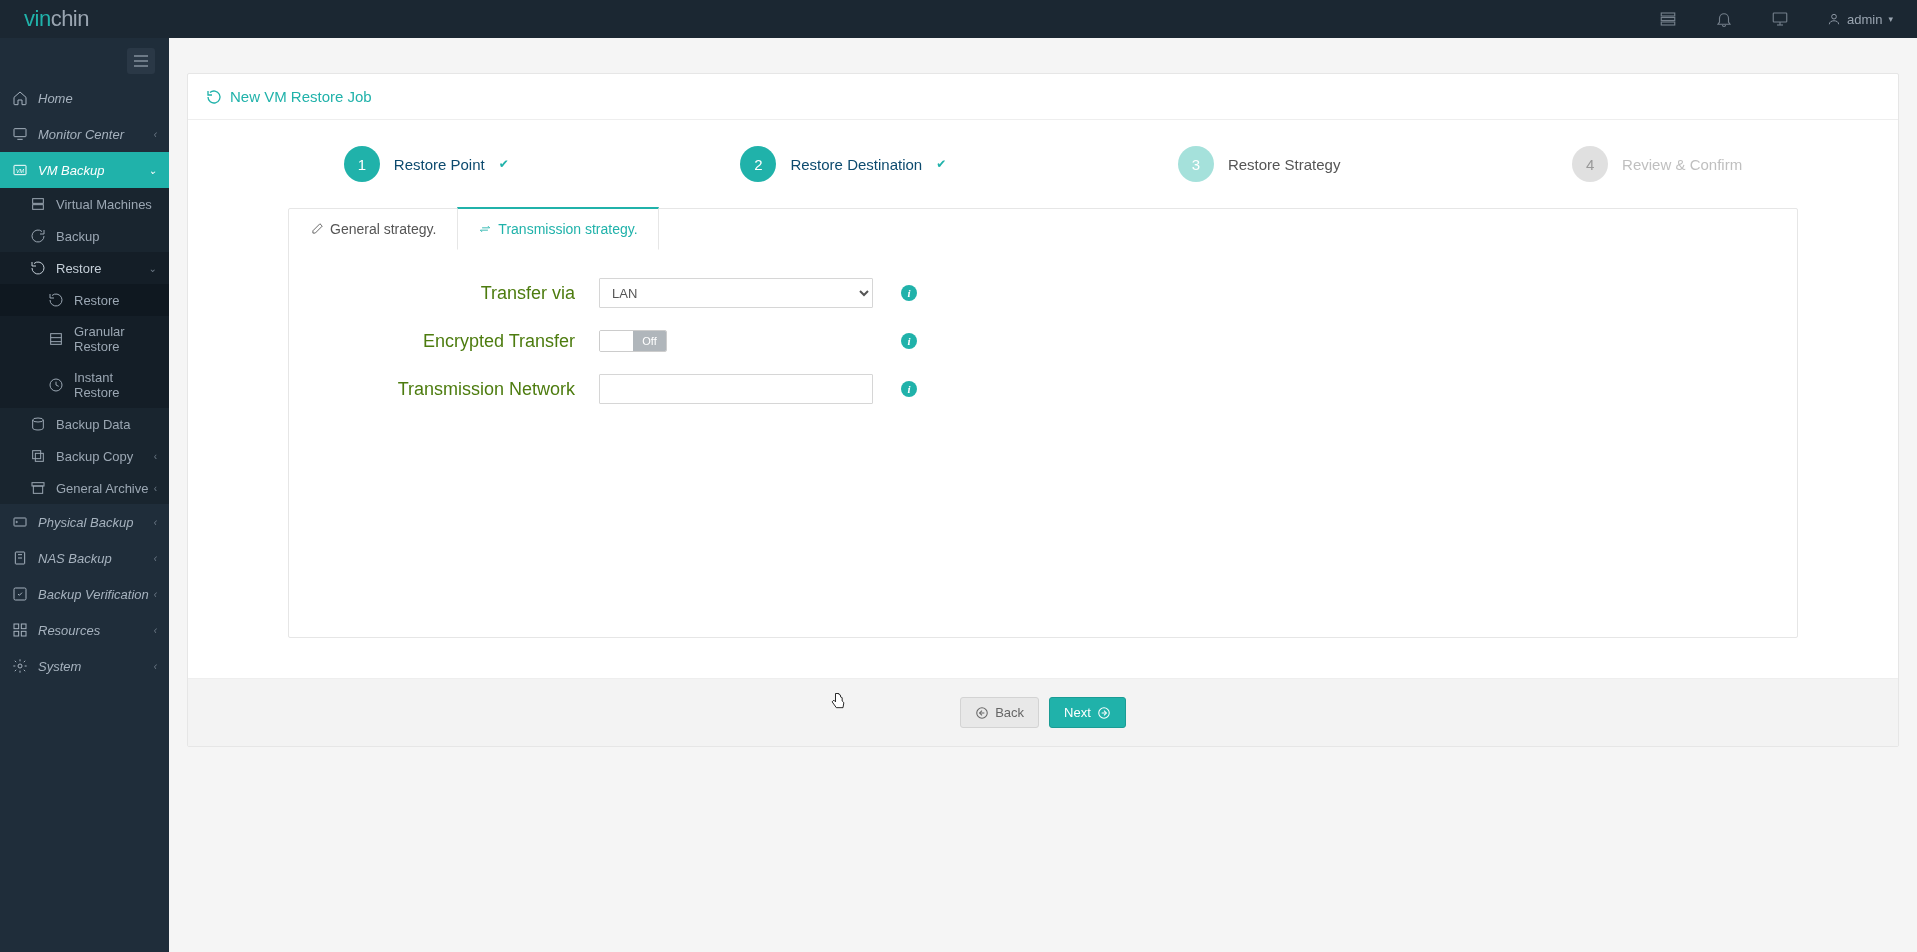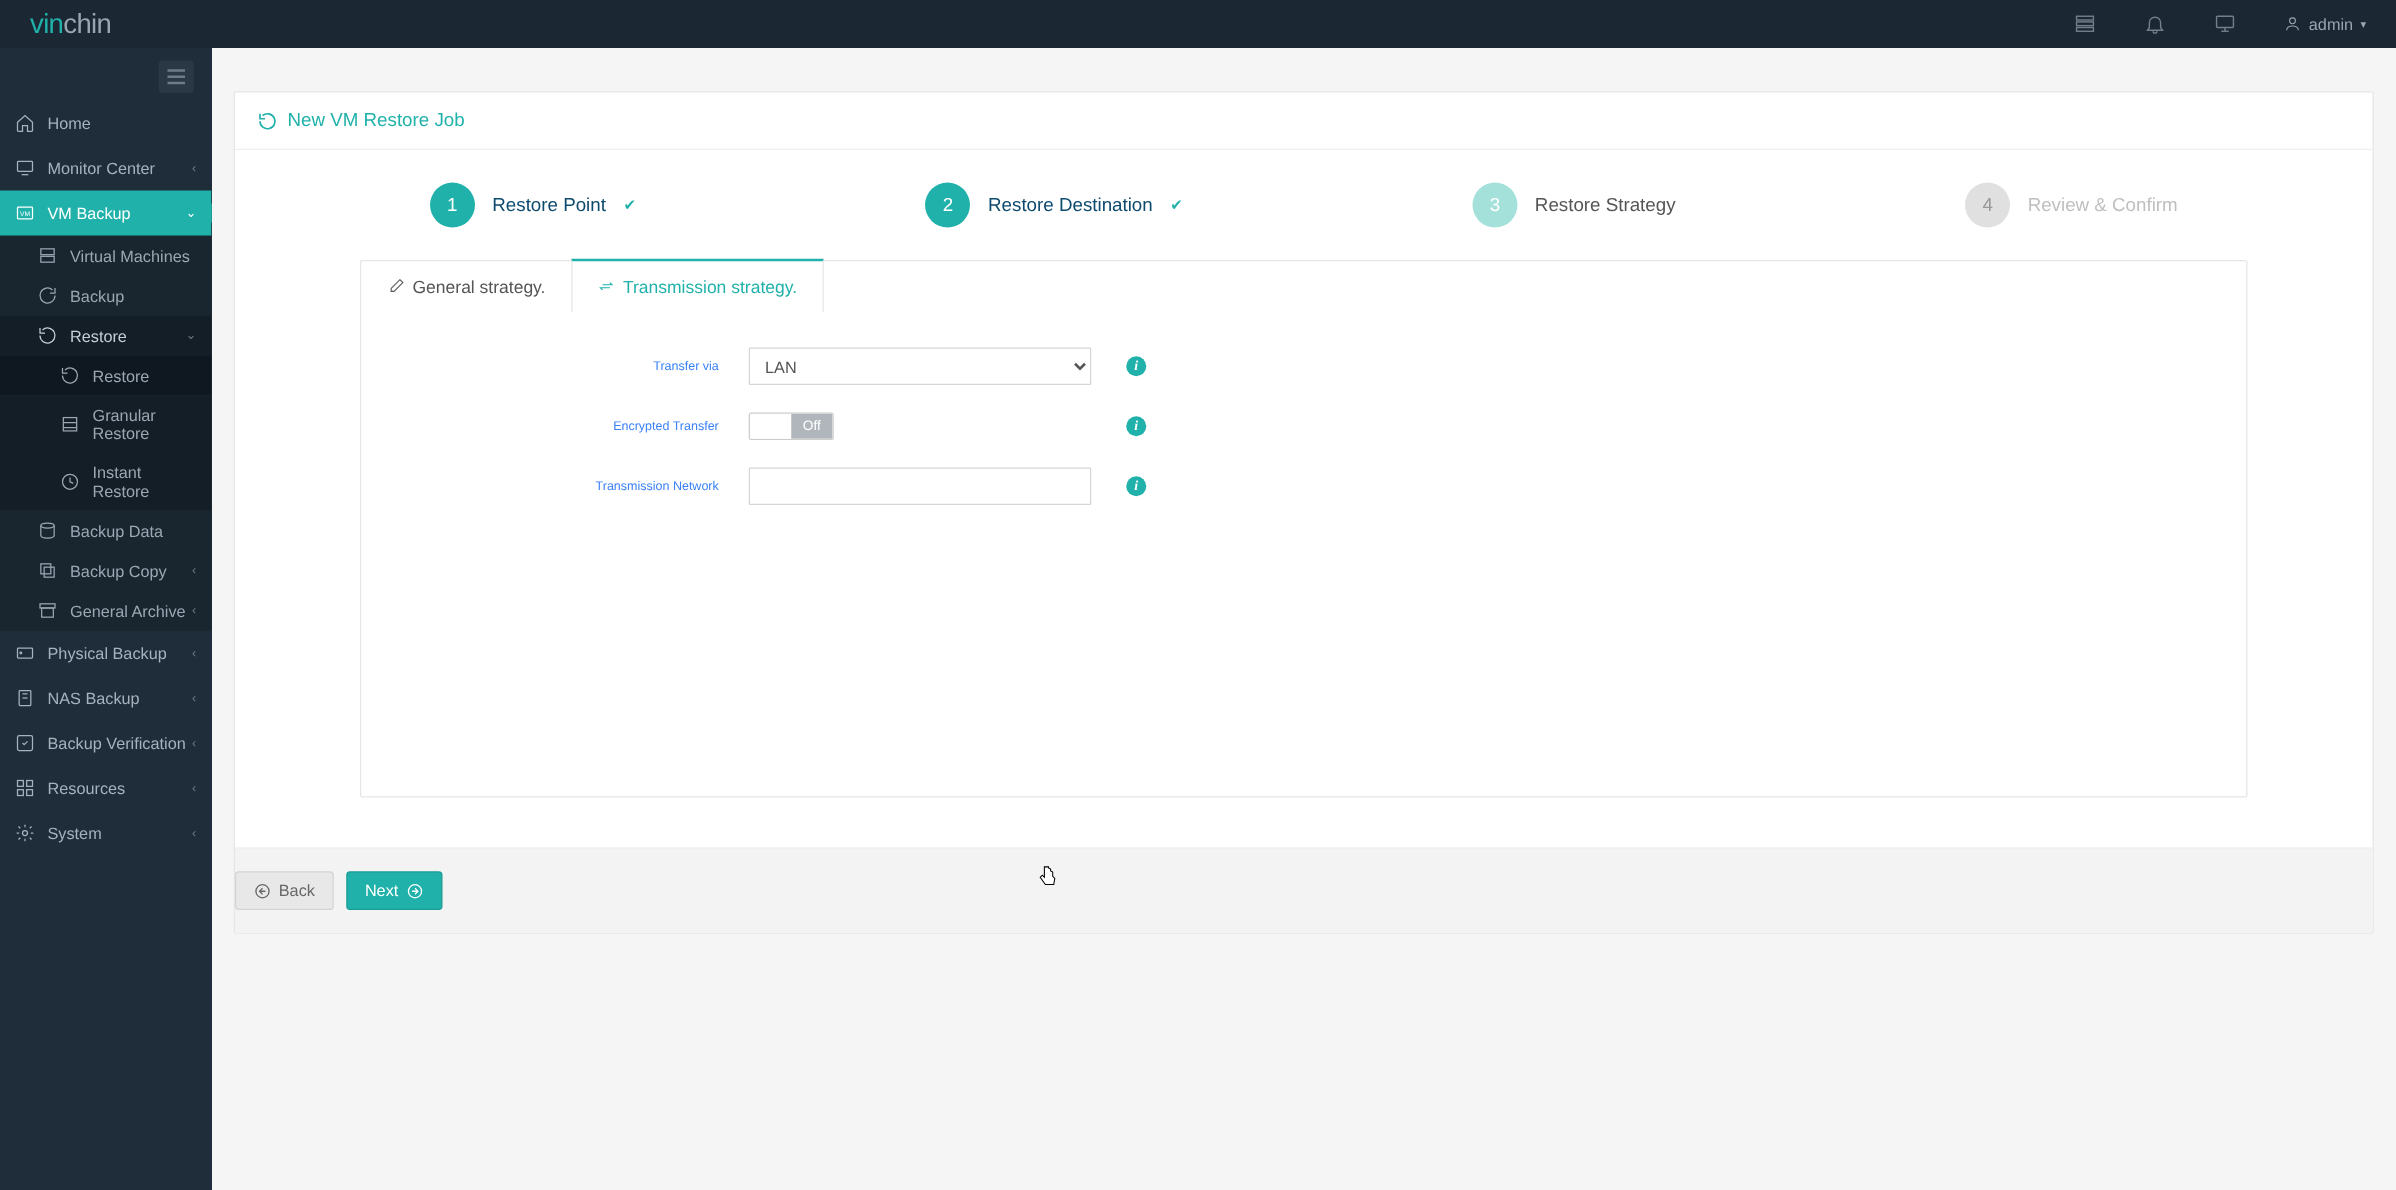--- a/index.html
+++ b/index.html
@@ -29,21 +29,21 @@
 }
 .sidebar-toggle-btn {
   width: 28px; height: 26px; background: #2a3846; border-radius: 3px;
   display: flex; flex-direction: column; justify-content: center; align-items: center; gap: 3px;
   cursor: pointer;
 }
 .sidebar-toggle-btn span { width: 14px; height: 2px; background: #6d7a87; }
 
 .nav-item {
   display: flex; align-items: center; padding: 10px 12px;
-  color: #a6b2be; font-size: 13px; cursor: pointer; position: relative;
+  color: #a6b2be; font-size: 13px; cursor: pointer; position: relative; font-style: italic;
 }
 .nav-item.active { background: #20b2aa; color: #fff; }
 .nav-item.active::after {
   content: ''; position: absolute; right: -8px; top: 50%; transform: translateY(-50%);
   border-width: 8px 0 8px 8px; border-style: solid; border-color: transparent transparent transparent #20b2aa;
 }
 .nav-sub-item {
   display: flex; align-items: center; padding: 8px 12px 8px 30px;
   color: #9ba7b3; font-size: 13px; cursor: pointer; background: #19252f;
 }
@@ -98,21 +98,21 @@
 }
 .tab.active {
   color: #20b2aa; border-color: #20b2aa #e6e6e6 #fff #e6e6e6;
   border-top-width: 2px; background: #fff;
 }
 .tab svg { width: 14px; height: 14px; fill: none; stroke: currentColor; stroke-width: 1.5; }
 
 
 .form-area { padding: 26px 40px 10px; }
 .form-row { display: flex; align-items: center; margin-bottom: 22px; }
-.form-label { width: 270px; text-align: right; padding-right: 24px; font-size: 10px; color: #3b82f6; }
+.form-label { width: 270px; text-align: right; padding-right: 24px; font-size: 18px; color: #4d7c0f; }
 .form-control { flex: 0 0 274px; }
 .form-control select, .form-control input[type="text"] {
   width: 100%; height: 30px; padding: 0 8px; border: 1px solid #d6d6d6;
   font-size: 13px; color: #555; background: #fff; border-radius: 1px;
 }
 .info-icon {
   margin-left: 28px; width: 16px; height: 16px; border-radius: 50%;
   background: #20b2aa; color: #fff; display: inline-flex; align-items: center; justify-content: center;
   font-size: 11px; font-weight: bold; font-style: italic; font-family: serif; cursor: pointer;
 }
@@ -122,21 +122,21 @@
   width: 68px; height: 22px; border: 1px solid #ccc; border-radius: 2px;
   display: flex; cursor: pointer; overflow: hidden; position: relative;
 }
 .toggle-half { flex: 1; display: flex; align-items: center; justify-content: center; font-size: 11px; }
 .toggle-off .toggle-half:first-child { background: #fff; }
 .toggle-off .toggle-half:last-child { background: #b0b6bb; color: #fff; }
 
 
 .panel-footer {
   border-top: 1px solid #eee; background: #f3f3f3; padding: 18px 0;
-  display: flex; gap: 10px;
+  display: flex; justify-content: center; gap: 10px;
 }
 .btn {
   display: inline-flex; align-items: center; gap: 6px; padding: 7px 14px;
   font-size: 13px; border: 1px solid #d3d3d3; border-radius: 3px; cursor: pointer;
 }
 .btn-default { background: #e8e8e8; color: #666; }
 .btn-primary { background: #20b2aa; color: #fff; border-color: #1a9c95; }
 .btn svg { width: 14px; height: 14px; fill: none; stroke: currentColor; stroke-width: 1.8; }
 
 

